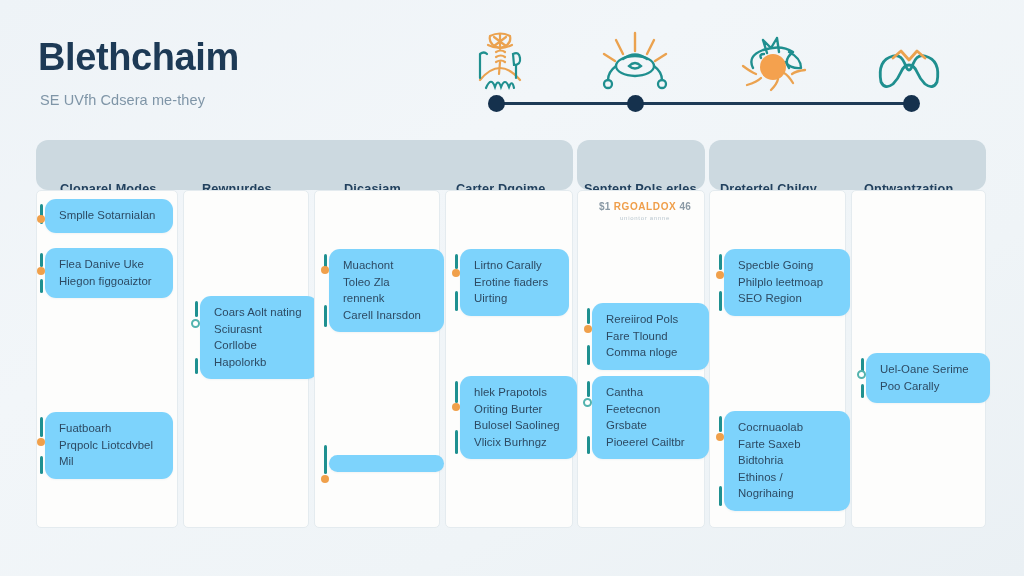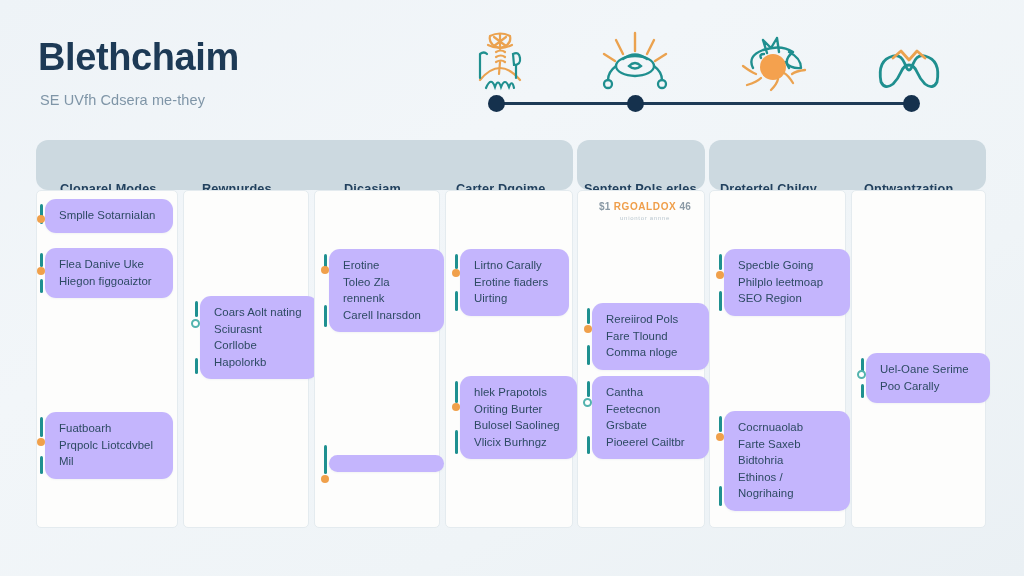--- a/index.html
+++ b/index.html
@@ -139,21 +139,21 @@
     top: 0;
     height: 338px;
     background: #fdfdfc;
     border: 1px solid #e4ebef;
     border-radius: 5px;
   }
 
   
   .card {
     position: absolute;
-    background: #c4b5fd;
+    background: #7dd3fc;
     border-radius: 11px;
     padding: 8px 11px 9px 14px;
     box-shadow: 0 1px 2px rgba(40,70,95,0.05);
   }
 
   .card-text {
     font-size: 11.4px;
     line-height: 1.45;
     color: #2d4a63;
     white-space: pre-line;
@@ -344,21 +344,21 @@
 Sciurasnt Corllobe
 Hapolorkb</div>
       </div>
     </div>
 
     <div class="column" style="left:278px; width:126px">
       <div class="card" style="left:14px; top:58px; width:115px">
         <div class="accent a-top" style="height:14px;"></div>
         <div class="accent a-bot" style="height:22px;"></div>
         <div class="accent-dot" style="top:17px"></div>
-        <div class="card-text">Erotine
+        <div class="card-text">Muachont
 Toleo Zla rennenk
 Carell Inarsdon</div>
       </div>
       <div class="card" style="left:14px; top:264px; width:115px">
         <div class="accent a-top" style="height:14px;"></div>
         <div class="accent a-bot" style="height:22px;"></div>
         <div class="accent-dot" style="top:20px"></div>
       </div>
     </div>
 

